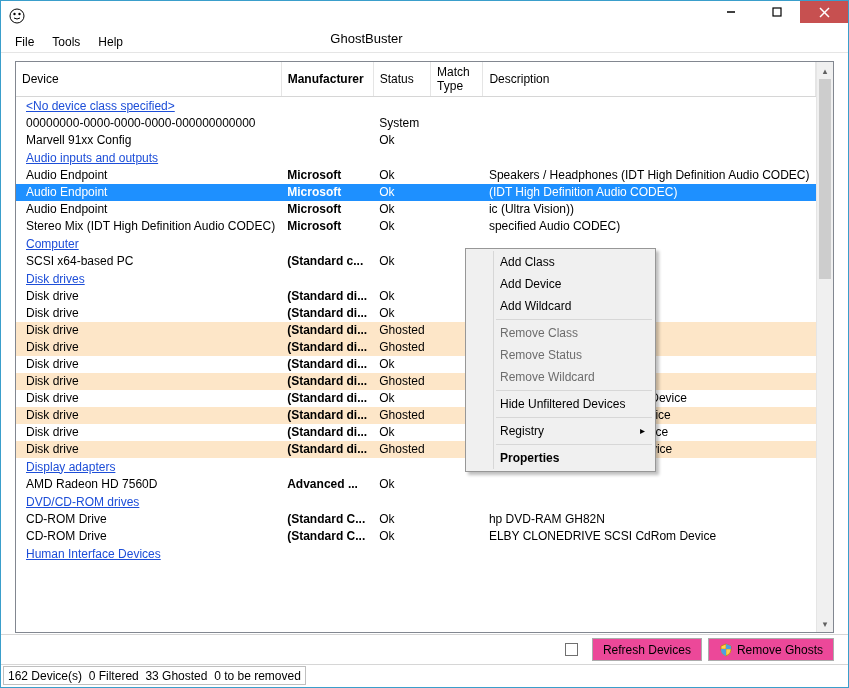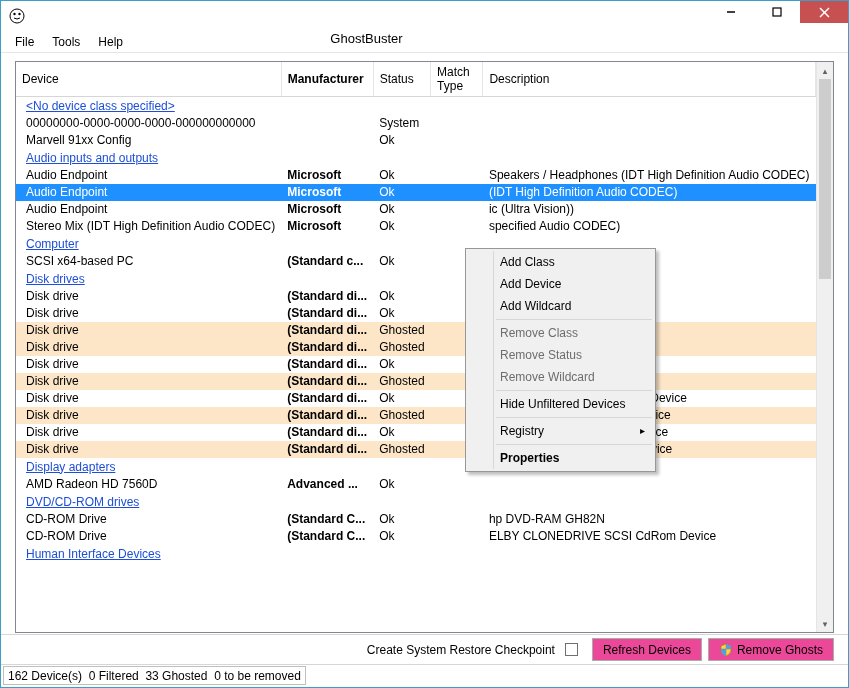--- a/index.html
+++ b/index.html
@@ -284,21 +284,20 @@
     <div class="context-menu-sep"></div>
     <div class="context-menu-item">Hide Unfiltered Devices</div>
     <div class="context-menu-sep"></div>
     <div class="context-menu-item"><span>Registry</span><span class="submenu-arrow">▸</span></div>
     <div class="context-menu-sep"></div>
     <div class="context-menu-item bold">Properties</div>
   </div>
 </div>
 
 <div class="bottombar">
-  <span class="bottombar-label">Create System Restore Checkpoint</span>
   <div class="checkbox"></div>
   <div class="btn">
       <span>Refresh Devices</span>
     </div>
   <div class="btn">
     <svg class="shield-icon" viewBox="0 0 14 14">
         <path d="M7 1 L12 3 L12 7 Q12 11 7 13 Q2 11 2 7 L2 3 Z" fill="#ffd050" stroke="#b08000" stroke-width="0.7"></path>
         <path d="M7 1 L7 13 M2 6 L12 6" stroke="#b08000" stroke-width="0.5"></path>
         <path d="M7 1 L12 3 L12 6 L7 6 Z" fill="#4ea0e0"></path>
         <path d="M2 6 L7 6 L7 13 Q2 11 2 7 Z" fill="#4ea0e0"></path>

